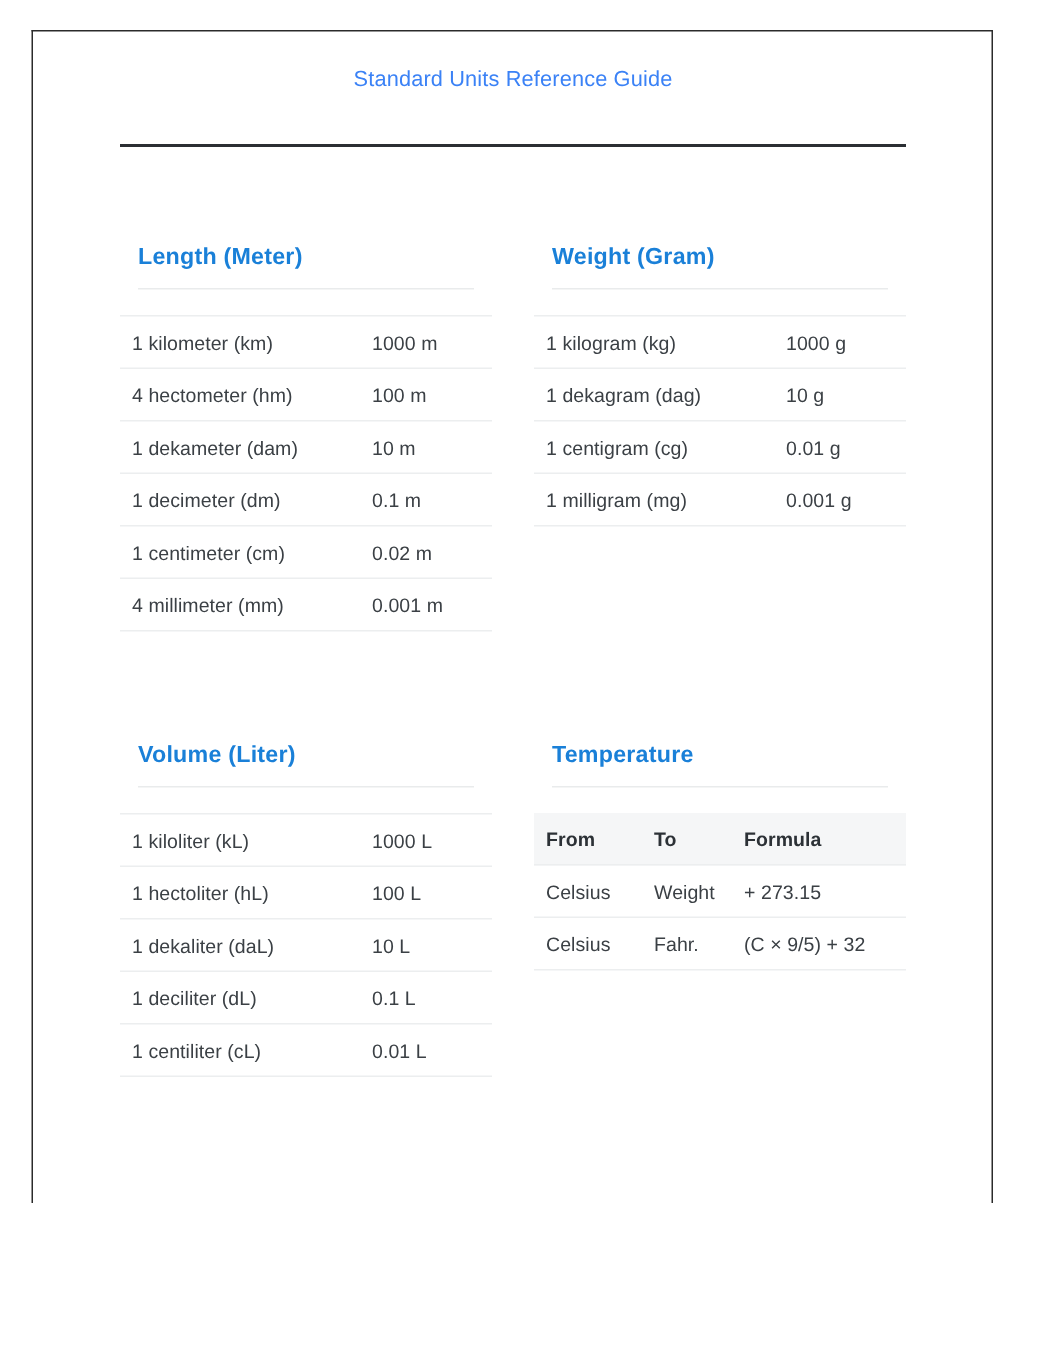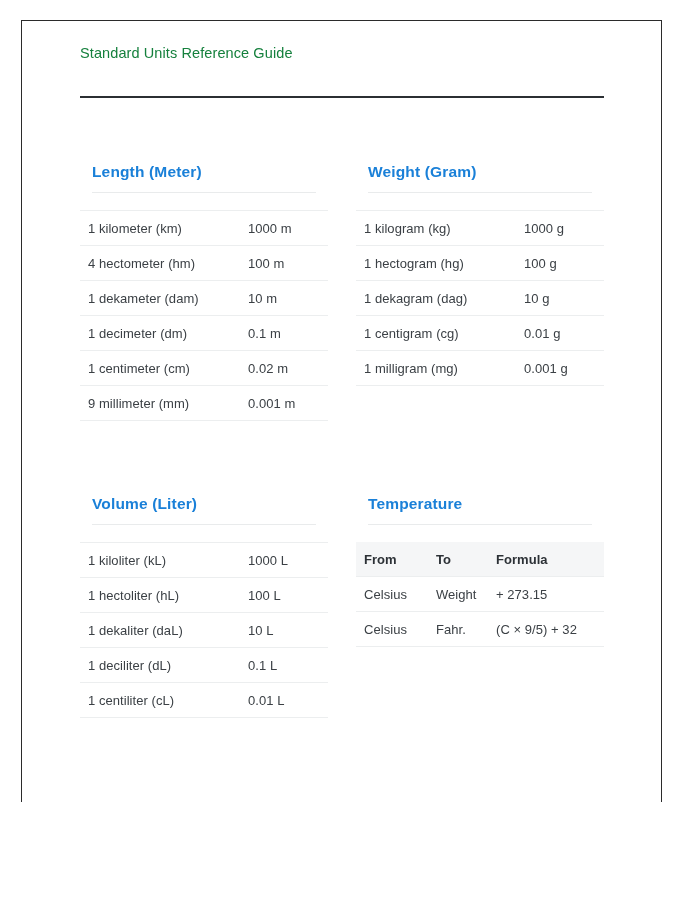--- a/index.html
+++ b/index.html
@@ -47,23 +47,24 @@
     font-size: 33px;
     font-weight: bold;
     letter-spacing: 2.1px;
     color: #262b30;
     line-height: 1.15;
     white-space: nowrap;
   }
   #doc-subtitle {
     margin: 0;
     padding-top: 24px;
+    text-align: center;
     font-size: 14.5px;
     font-weight: normal;
-    color: #15803d;
+    color: #3b82f6;
     letter-spacing: 0.1px;
   }
   #title-rule {
     margin-top: 35px;
     height: 0;
     border-top: 2.2px solid #2b2f33;
     width: 100%;
   }
 
   
@@ -176,21 +177,21 @@
             </tr>
             <tr>
               <td class="unit-cell">1 decimeter (dm)</td>
               <td class="value-cell">0.1 m</td>
             </tr>
             <tr>
               <td class="unit-cell">1 centimeter (cm)</td>
               <td class="value-cell">0.02 m</td>
             </tr>
             <tr>
-              <td class="unit-cell">9 millimeter (mm)</td>
+              <td class="unit-cell">4 millimeter (mm)</td>
               <td class="value-cell">0.001 m</td>
             </tr>
           </tbody>
         </table>
       </div>
 
       <div class="grid-gutter"></div>
 
       <div class="section-block">
         <h2 class="section-heading">Weight (Gram)</h2>
@@ -198,24 +199,20 @@
           <colgroup>
               <col class="c-unit">
               <col class="c-value">
             </colgroup>
           <tbody>
             <tr>
               <td class="unit-cell">1 kilogram (kg)</td>
               <td class="value-cell">1000 g</td>
             </tr>
             <tr>
-              <td class="unit-cell">1 hectogram (hg)</td>
-              <td class="value-cell">100 g</td>
-            </tr>
-            <tr>
               <td class="unit-cell">1 dekagram (dag)</td>
               <td class="value-cell">10 g</td>
             </tr>
             <tr>
               <td class="unit-cell">1 centigram (cg)</td>
               <td class="value-cell">0.01 g</td>
             </tr>
             <tr>
               <td class="unit-cell">1 milligram (mg)</td>
               <td class="value-cell">0.001 g</td>

